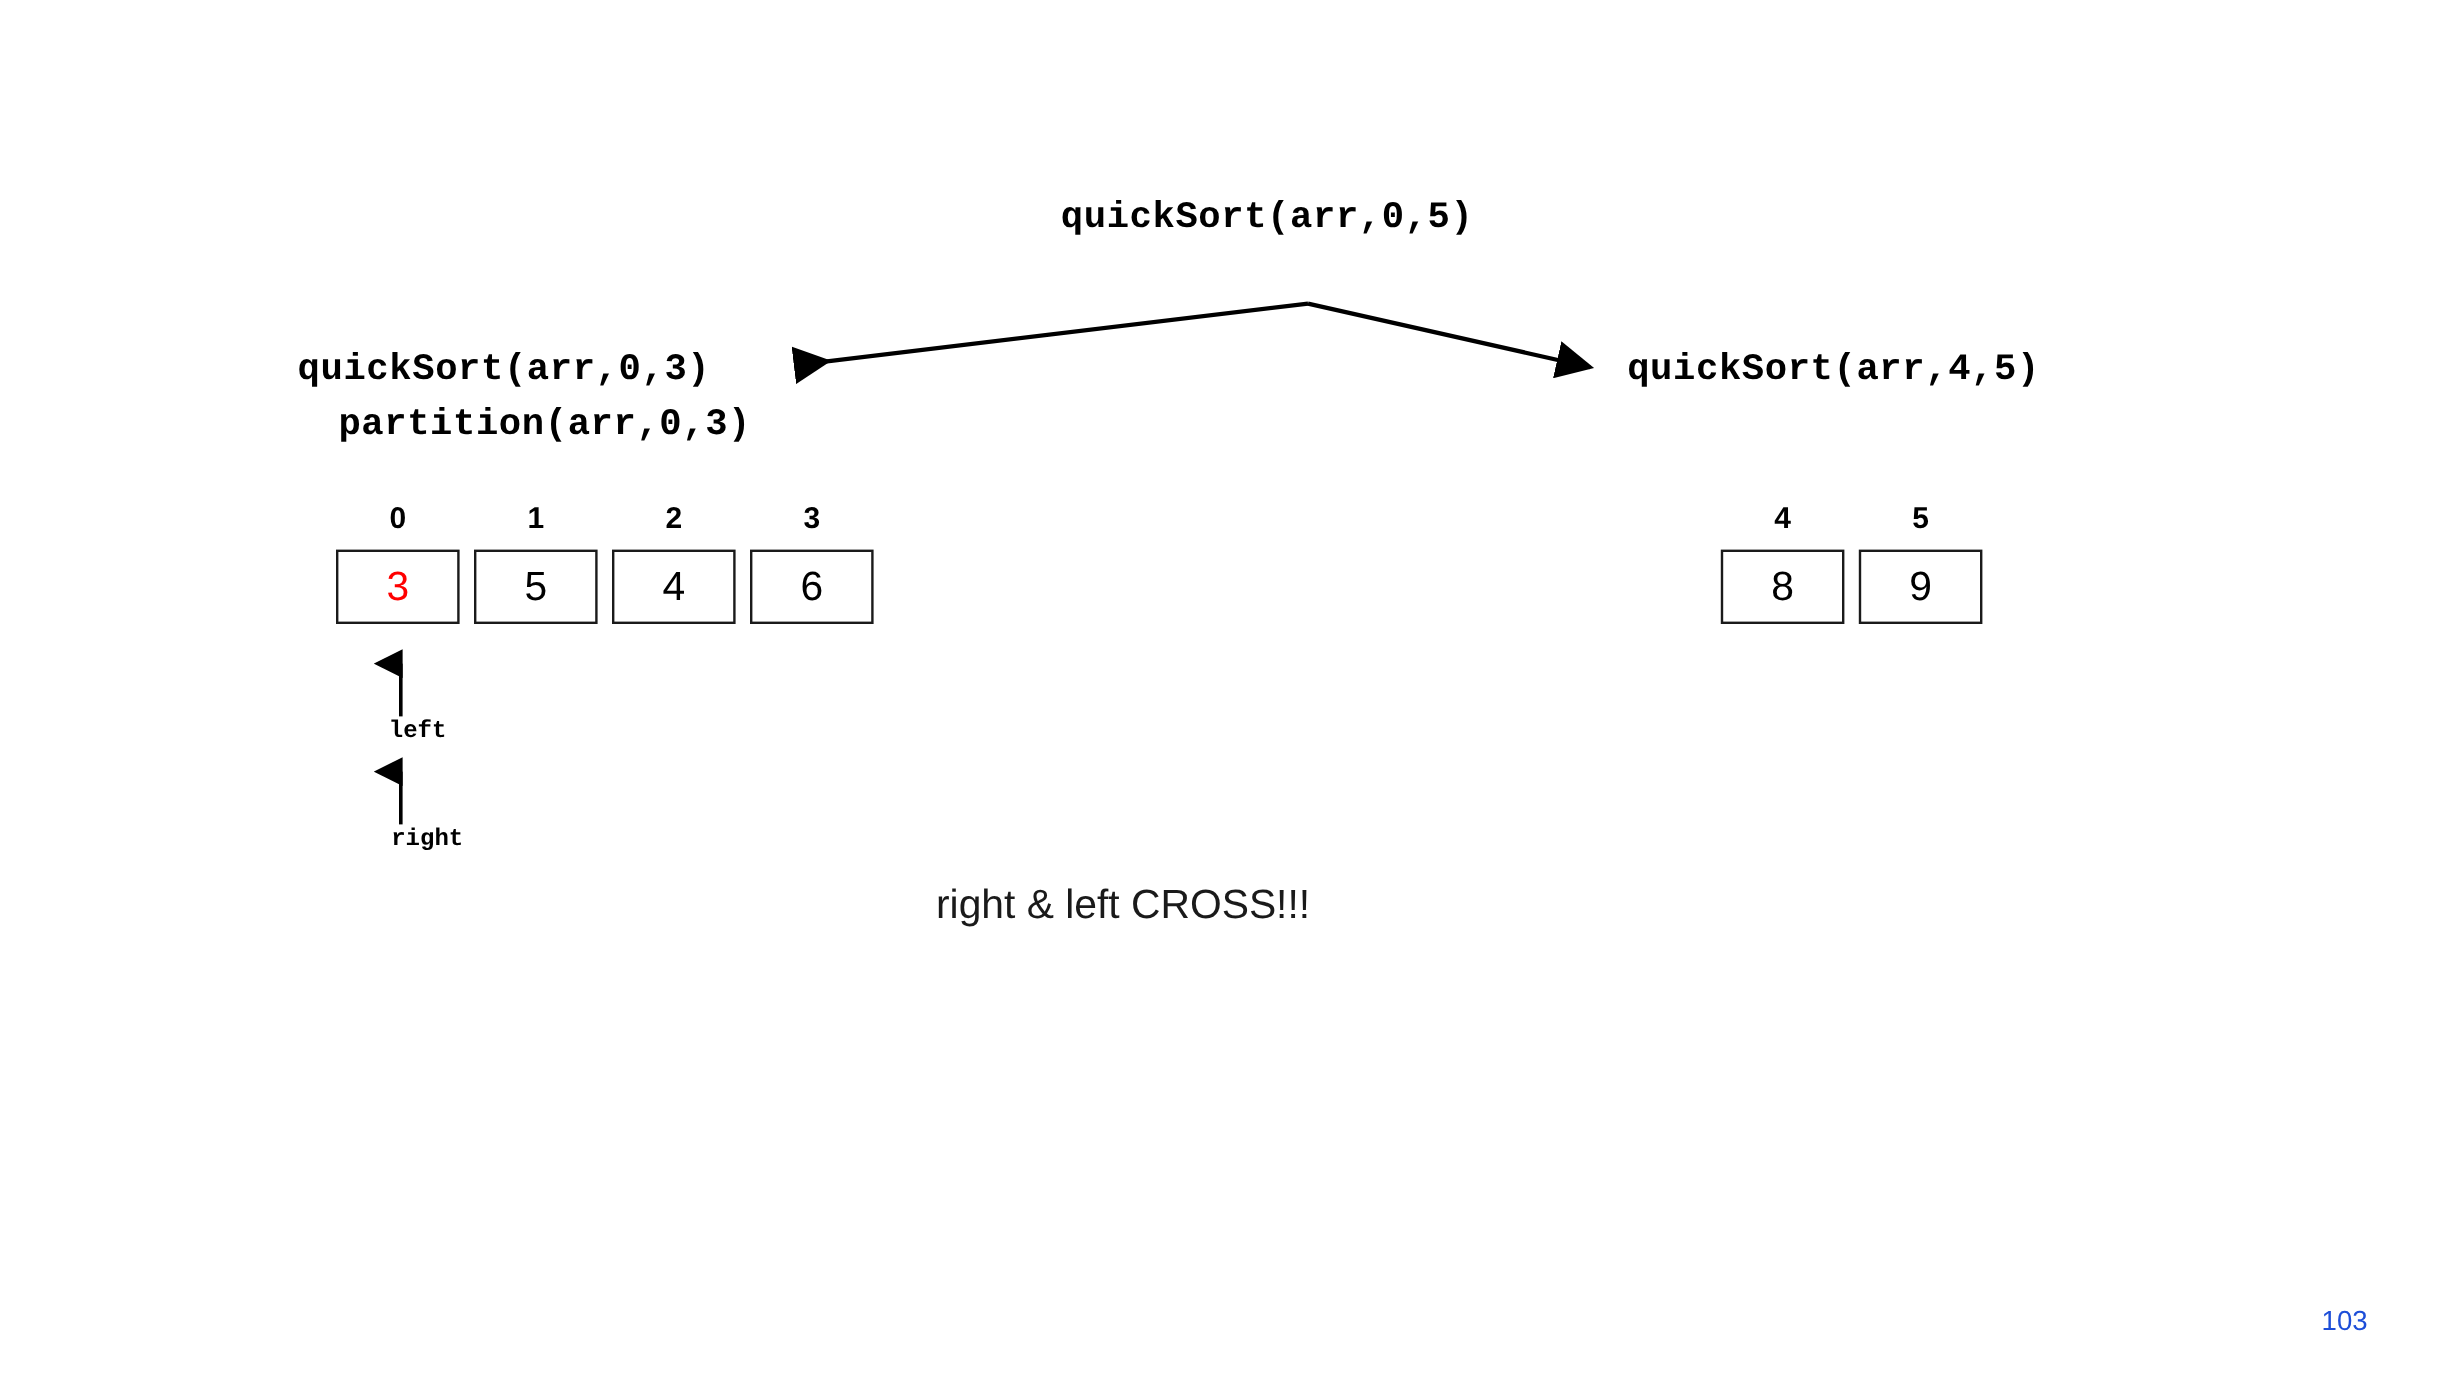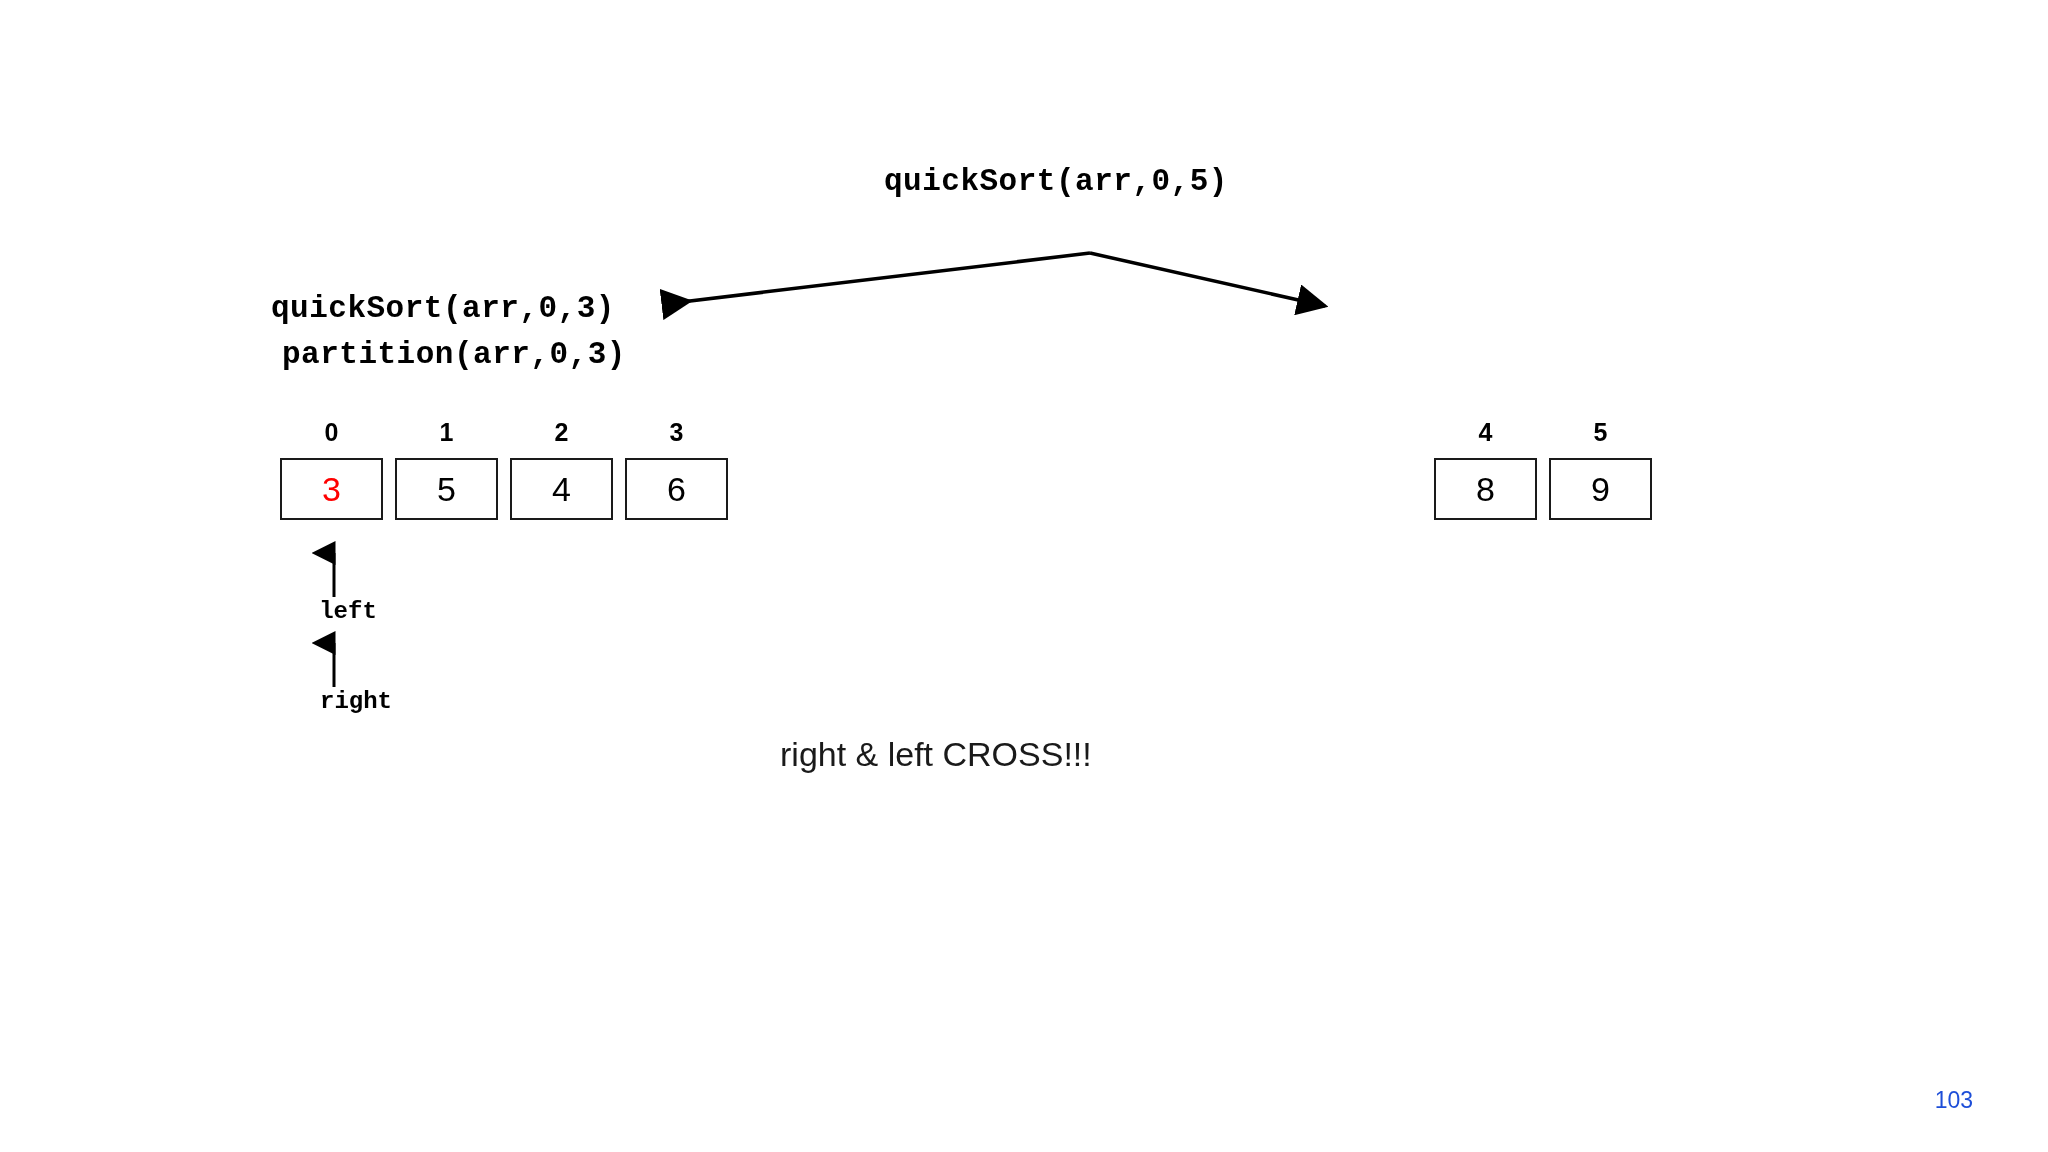--- a/index.html
+++ b/index.html
@@ -23,21 +23,21 @@
     position: absolute;
     font-family: "Liberation Mono", "DejaVu Sans Mono", monospace;
     font-weight: bold;
     font-size: 31px;
     letter-spacing: 0.5px;
     color: #000000;
     white-space: nowrap;
   }
 
   #root-call      { left: 884px;  top: 164px; }
-  #left-call      { left: 271px;  top: 291px; }
+  #left-call      { left: 248px;  top: 291px; }
   #left-partition { left: 282px;  top: 337px; }
   #right-call     { left: 1356px; top: 291px; }
 
   
   #connectors {
     position: absolute;
     left: 0;
     top: 0;
     width: 2048px;
     height: 1152px;
@@ -98,21 +98,21 @@
     top: 0;
     width: 2048px;
     height: 1152px;
     pointer-events: none;
   }
 
   .pointer-label {
     position: absolute;
     font-family: "Liberation Mono", "DejaVu Sans Mono", monospace;
     font-weight: bold;
-    font-size: 24px;
+    font-size: 20px;
     color: #000000;
     white-space: nowrap;
     transform: translateX(-50%);
   }
 
   #label-left  { left: 348px; top: 598px; }
   #label-right { left: 356px; top: 688px; }
 
   
   #caption {
@@ -158,20 +158,21 @@
       <line x1="1090" y1="253" x2="665" y2="304" stroke="#000000" stroke-width="3.5" marker-end="url(#arrowhead-left)"></line>
     </g>
     <g>
       <line x1="1090" y1="253" x2="1325" y2="306" stroke="#000000" stroke-width="3.5" marker-end="url(#arrowhead-right)"></line>
     </g>
   </svg>
 
   <div class="call-label" id="left-call">quickSort(arr,0,3)</div>
   <div class="call-label" id="left-partition">partition(arr,0,3)</div>
 
+  <div class="call-label" id="right-call">quickSort(arr,4,5)</div>
 
   <div class="array" id="array-left">
     <div class="cell">
       <div class="cell-index">0</div>
       <div class="cell-box">
         <span class="cell-value highlight">3</span>
       </div>
     </div>
     <div class="cell">
       <div class="cell-index">1</div>

